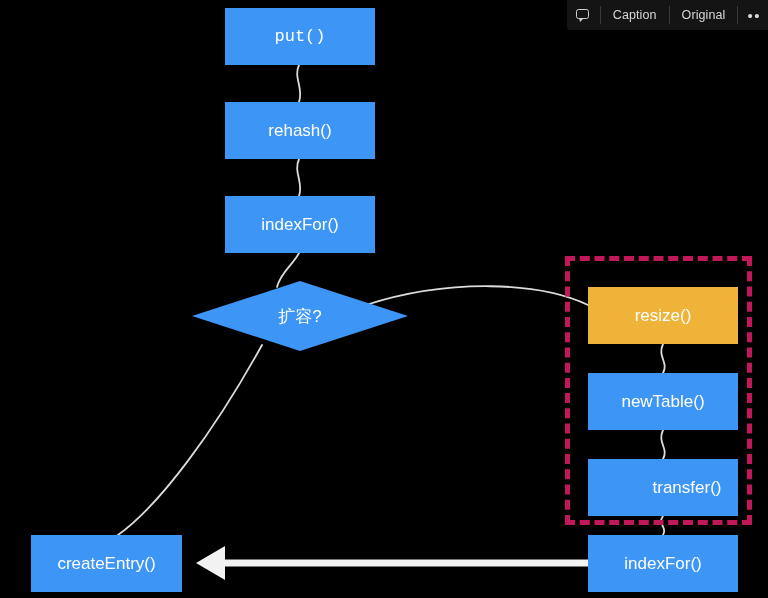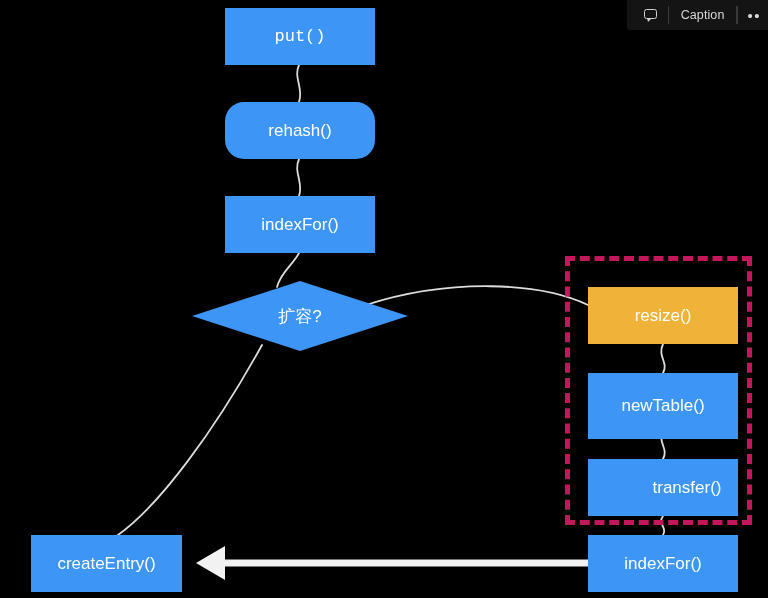--- a/index.html
+++ b/index.html
@@ -28,21 +28,20 @@
   #toolbar {
     position: absolute;
     top: 0;
     right: 0;
     height: 30px;
     display: flex;
     align-items: stretch;
     background: #141414;
     z-index: 50;
     border-bottom-left-radius: 3px;
-    padding-left: 8px;
   }
   .tb-item {
     display: flex;
     align-items: center;
     justify-content: center;
     padding: 0 12px;
     color: #d8d8d8;
     font-size: 12.5px;
     letter-spacing: 0.1px;
     white-space: nowrap;
@@ -170,38 +169,38 @@
         <polygon points="196,563 225,546 225,580" fill="#f2f2f2"></polygon>
       </g>
     </svg>
 
     <div class="dashed-group" style="left:565px; top:256px; width:187px; height:269px;"></div>
 
     <div class="node box" style="left:225px; top:8px; width:150px; height:57px;font-family:Liberation Mono, monospace;">
       <span>put()</span>
     </div>
 
-    <div class="node box" style="left:225px; top:102px; width:150px; height:57px;border-radius:19px;">
+    <div class="node box" style="left:225px; top:102px; width:150px; height:57px;">
       <span>rehash()</span>
     </div>
 
     <div class="node box" style="left:225px; top:196px; width:150px; height:57px;">
       <span>indexFor()</span>
     </div>
 
     <div class="node box accent" style="left:588px; top:287px; width:150px; height:57px;">
       <span>resize()</span>
     </div>
 
     <div class="node diamond" style="left:192px; top:281px; width:216px; height:70px;">
       <div class="diamond-shape"></div>
       <span class="diamond-label">扩容?</span>
     </div>
 
-    <div class="node box" style="left:588px; top:373px; width:150px; height:66px;">
+    <div class="node box" style="left:588px; top:373px; width:150px; height:57px;">
       <span>newTable()</span>
     </div>
 
     <div class="node box" style="left:588px; top:459px; width:150px; height:57px;padding-left:48px;">
       <span>transfer()</span>
     </div>
 
     <div class="node box" style="left:588px; top:535px; width:150px; height:57px;">
       <span>indexFor()</span>
     </div>
@@ -215,17 +214,18 @@
   <div id="toolbar">
     <div class="tb-item tb-icon-cell">
       <span class="bubble-icon">
         <span class="body"></span>
           <span class="tail"></span>
       </span>
     </div>
     <div class="tb-sep"></div>
     <div class="tb-item">Caption</div>
     <div class="tb-sep"></div>
+    <div class="tb-item">Original</div>
     <div class="tb-sep"></div>
     <div class="tb-more">••</div>
   </div>
 
 </div>
 
 </body></html>

